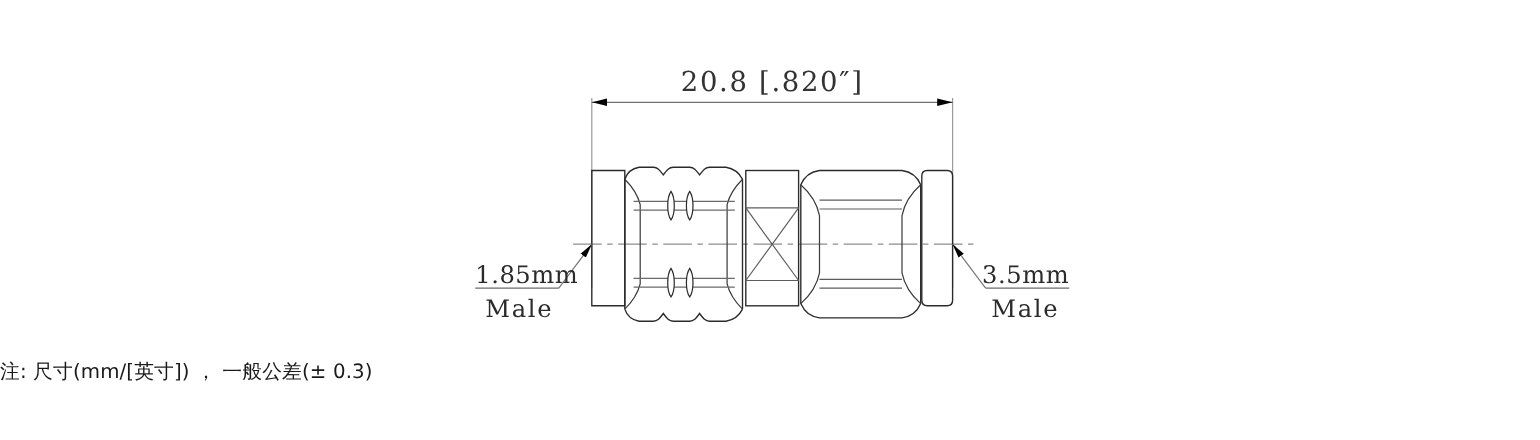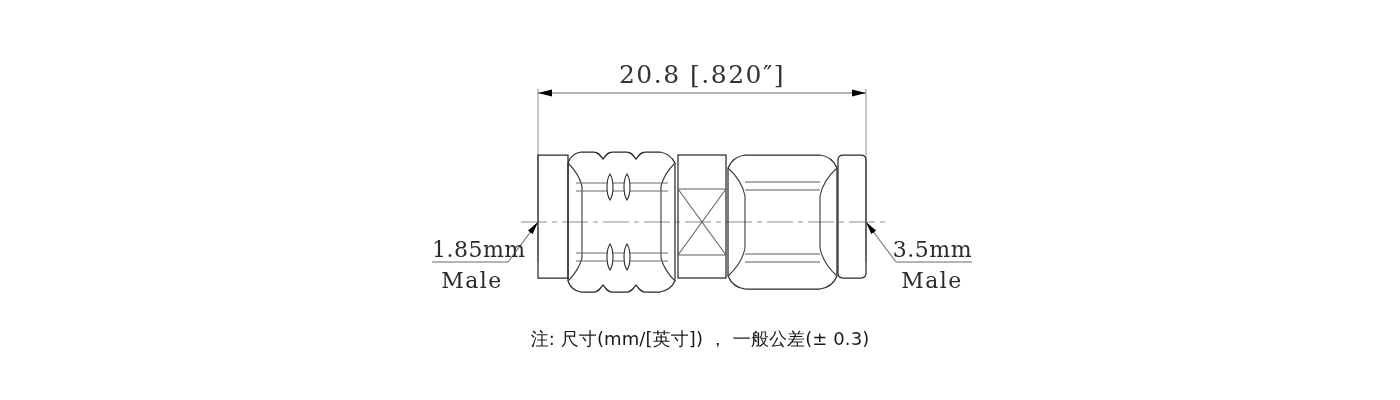--- a/index.html
+++ b/index.html
@@ -8,21 +8,21 @@
     background:#ffffff;
     font-family:"Liberation Sans", sans-serif;
     overflow:hidden;
   }
   #stage{position:relative;width:1400px;height:329px;}
   #drawing{position:absolute;left:0;top:0;}
 
   .note-block{
     position:absolute;
     left:0;top:326px;width:1400px;
-    text-align:center;
+    text-align:left;
     color:#1a1a1a;
     font-family:"DejaVu Sans", sans-serif;
     line-height:1.45;
   }
   .note-line{font-size:18px;letter-spacing:0.1px;}
 </style>
 </head>
 <body>
 
 <div id="stage">

